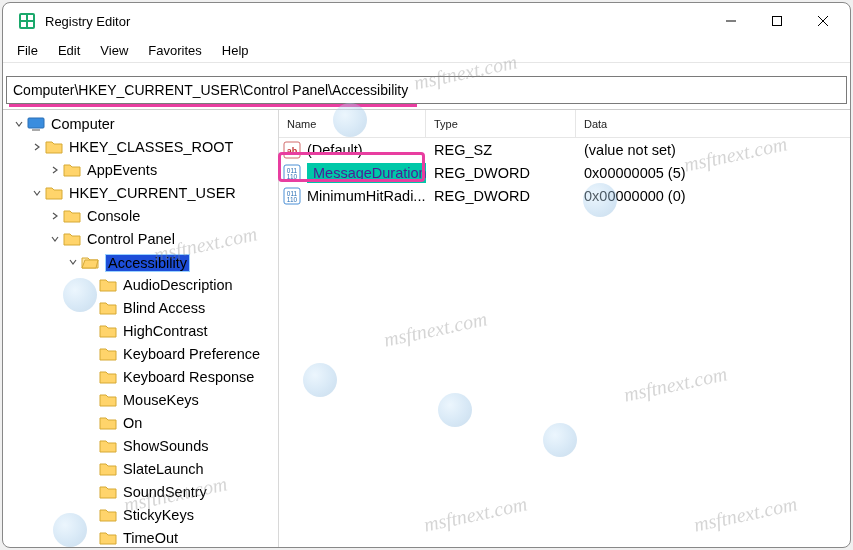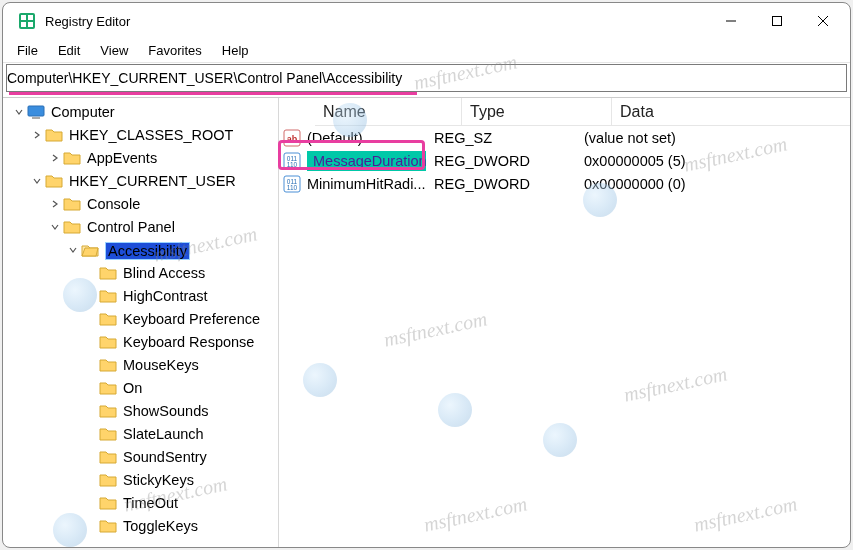--- a/index.html
+++ b/index.html
@@ -7,32 +7,32 @@
 .window { width: 849px; height: 546px; margin: 2px; background: #fff; border: 1px solid #888; border-radius: 8px; overflow: hidden; display: flex; flex-direction: column; position: relative; }
 .titlebar { height: 36px; display: flex; align-items: center; padding: 0 4px; }
 .app-icon { width: 16px; height: 16px; margin: 0 10px 0 12px; }
 .title-text { font-size: 13px; color: #000; flex: 0 0 auto; }
 .title-spacer { flex: 1; }
 .caption-btns { display: flex; }
 .cap-btn { width: 46px; height: 30px; display: flex; align-items: center; justify-content: center; cursor: pointer; }
 .cap-btn svg { stroke: #000; stroke-width: 1; fill: none; }
 .menubar { height: 24px; display: flex; align-items: center; padding: 0 4px; font-size: 13px; border-bottom: 1px solid #e6e6e6; }
 .menu-item { padding: 2px 10px; cursor: pointer; }
-.addressbar { height: 28px; border: 1px solid #7a7a7a; margin: 1px 3px 5px 3px; display: flex; align-items: center; padding: 0 0; font-size: 14px; position: relative; }
+.addressbar { height: 28px; border: 1px solid #7a7a7a; margin: 13px 3px 5px 3px; display: flex; align-items: center; padding: 0 6px; font-size: 14px; position: relative; }
 .address-underline { position: absolute; left: 2px; bottom: -4px; height: 3px; background: #e83ea0; width: 408px; }
 .content { flex: 1; display: flex; border-top: 1px solid #ccc; min-height: 0; }
 .tree-pane { width: 276px; border-right: 1px solid #d8d8d8; overflow: hidden; font-size: 14.5px; padding: 6px 0 0 4px; }
 .tree-row { height: 23px; display: flex; align-items: flex-start; white-space: nowrap; cursor: pointer; }
 .expander { width: 16px; height: 16px; display: flex; align-items: center; justify-content: center; flex: 0 0 16px; cursor: pointer; }
 .expander svg { stroke: #555; stroke-width: 1.2; fill: none; }
 .folder-icon, .comp-icon { width: 18px; height: 16px; margin-right: 6px; display: flex; align-items: center; justify-content: center; flex: 0 0 18px; }
 .tree-label { overflow: hidden; text-overflow: ellipsis; }
 .tree-row.selected .tree-label { background: #1d4ed8; border: 1px solid #99d1ff; padding: 0 2px; }
 .list-pane { flex: 1; display: flex; flex-direction: column; position: relative; }
-.list-header { height: 28px; display: flex; align-items: center; font-size: 16px; color: #222; border-bottom: 1px solid #e6e6e6; margin-left: 36px; }
+.list-header { height: 28px; display: flex; align-items: center; font-size: 11px; color: #222; border-bottom: 1px solid #e6e6e6; }
 .col-name { width: 147px; padding-left: 8px; border-right: 1px solid #e6e6e6; height: 100%; display: flex; align-items: center; }
 .col-type { width: 150px; padding-left: 8px; border-right: 1px solid #e6e6e6; height: 100%; display: flex; align-items: center; }
 .col-data { flex: 1; padding-left: 8px; height: 100%; display: flex; align-items: center; }
 .list-row { height: 23px; display: flex; align-items: center; font-size: 14.5px; cursor: pointer; }
 .val-icon { width: 18px; height: 18px; margin: 0 6px 0 4px; flex: 0 0 18px; display: flex; align-items: center; justify-content: center; }
 .val-name { width: 119px; overflow: hidden; text-overflow: ellipsis; white-space: nowrap; }
 .val-type { width: 150px; padding-left: 8px; }
 .val-data { padding-left: 8px; }
 .highlight-box { position: absolute; border: 3px solid #e83ea0; border-radius: 4px; pointer-events: none; }
 .sel-name { background: #00c8a8; color: #4c1d95; padding: 2px 6px; display: inline-block; }
@@ -193,20 +193,28 @@
         <span class="tree-label">Accessibility</span>
       </div>
 
       <div id="children-container">
           <div class="tree-row" style="padding-left: 92px;">
             <span class="folder-icon">
               <svg viewBox="0 0 18 16">
                 <path d="M1 3h6l2 2h8v9H1z" fill="#ffd46b" stroke="#d6a935"></path>
               </svg>
             </span>
+            <span class="tree-label">AudioDescription</span>
+          </div>
+          <div class="tree-row" style="padding-left: 92px;">
+            <span class="folder-icon">
+              <svg viewBox="0 0 18 16">
+                <path d="M1 3h6l2 2h8v9H1z" fill="#ffd46b" stroke="#d6a935"></path>
+              </svg>
+            </span>
             <span class="tree-label">Blind Access</span>
           </div>
           <div class="tree-row" style="padding-left: 92px;">
             <span class="folder-icon">
               <svg viewBox="0 0 18 16">
                 <path d="M1 3h6l2 2h8v9H1z" fill="#ffd46b" stroke="#d6a935"></path>
               </svg>
             </span>
             <span class="tree-label">HighContrast</span>
           </div>

